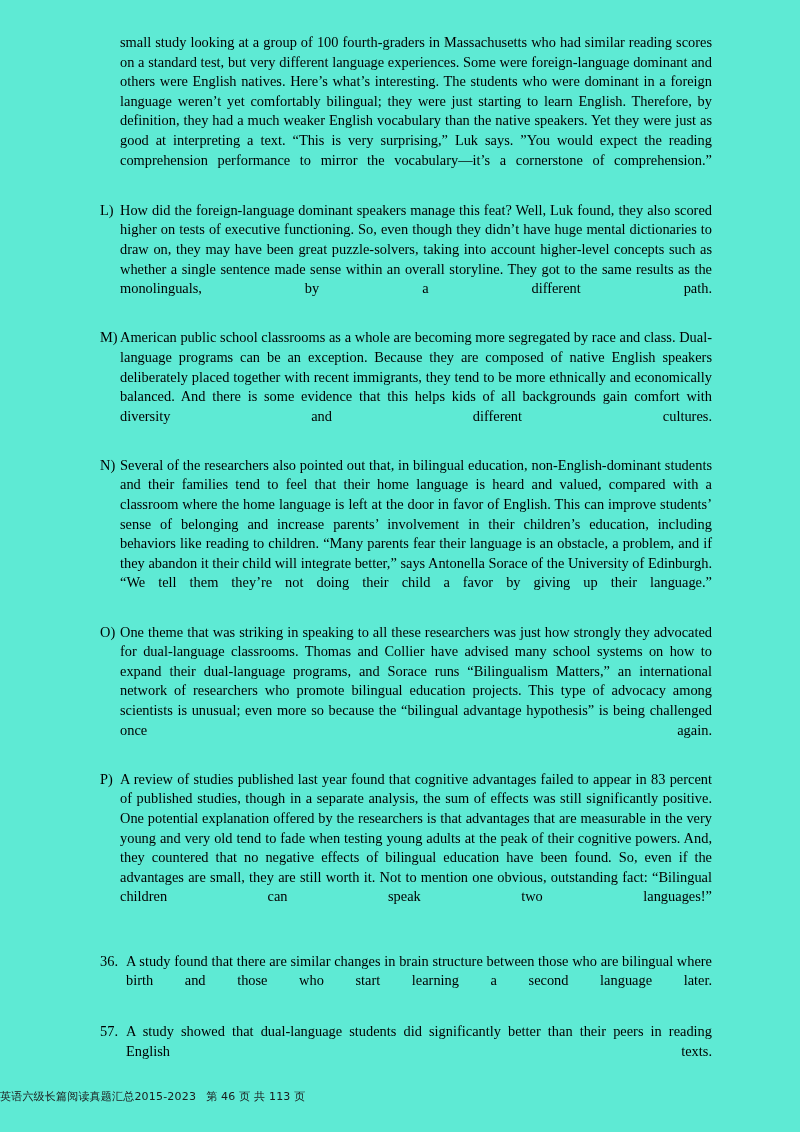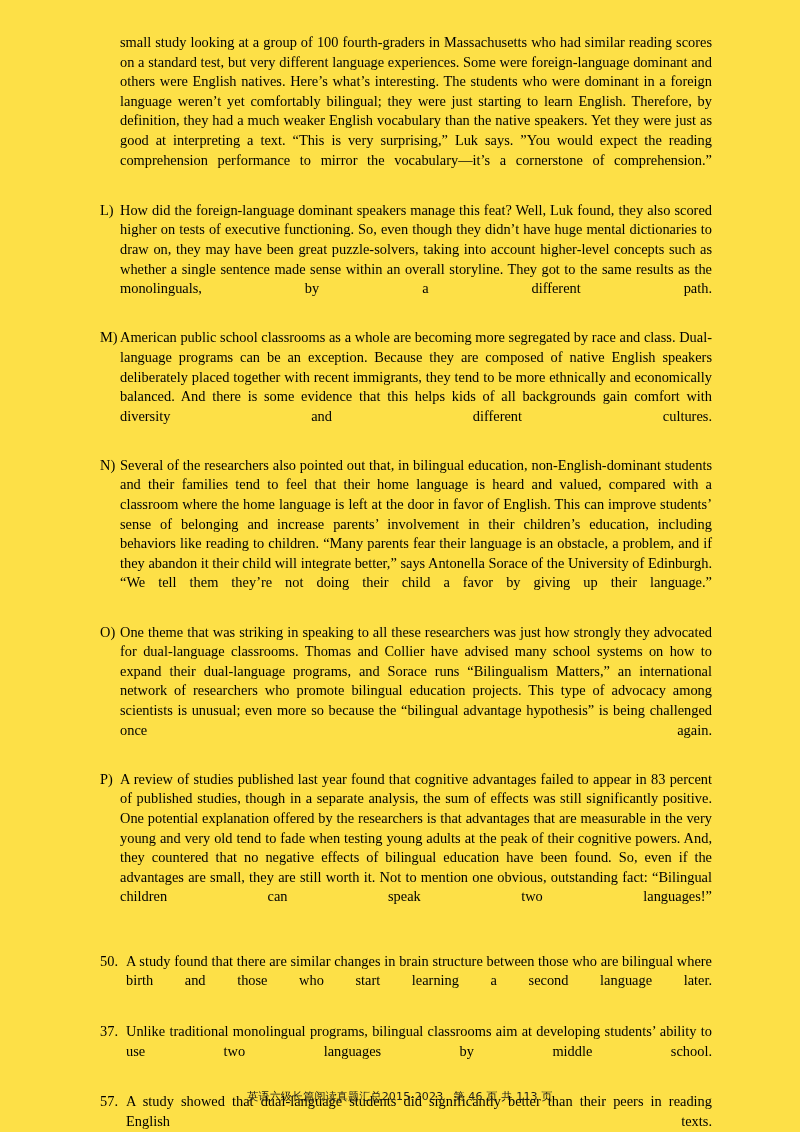--- a/index.html
+++ b/index.html
@@ -9,21 +9,21 @@
   }
   body {
     font-family: "Liberation Serif", "DejaVu Serif", serif;
     color: #000000;
     -webkit-font-smoothing: antialiased;
   }
   .page {
     position: relative;
     width: 800px;
     height: 1132px;
-    background: #fde047;
+    background: #5eead4;
     overflow: hidden;
     box-sizing: border-box;
   }
   .content {
     position: absolute;
     left: 100px;
     top: 33px;
     width: 612px;
   }
 
@@ -94,21 +94,21 @@
     display: inline-block;
     width: 100%;
   }
 
   
   .footer {
     position: absolute;
     left: 0;
     right: 0;
     top: 1089px;
-    text-align: center;
+    text-align: left;
     font-family: "DejaVu Sans", "Liberation Sans", sans-serif;
     font-size: 11px;
     color: #1a1a1a;
     letter-spacing: 0.2px;
   }
   .footer .spacer { display: inline-block; width: 10px; }
 </style>
 </head>
 <body>
 
@@ -145,28 +145,24 @@
       <div class="para">
         <span class="para-label">P)</span>
         <span class="para-text">A review of studies published last year found that cognitive advantages failed to appear in 83 percent of published studies, though in a separate analysis, the sum of effects was still significantly positive. One potential explanation offered by the researchers is that advantages that are measurable in the very young and very old tend to fade when testing young adults at the peak of their cognitive powers. And, they countered that no negative effects of bilingual education have been found. So, even if the advantages are small, they are still worth it. Not to mention one obvious, outstanding fact: “Bilingual children can speak two languages!”</span>
       </div>
 
     </div>
 
     <div class="questions">
 
       <div class="q-item">
-        <span class="q-num">50.</span>
+        <span class="q-num">36.</span>
         <span class="q-text justified">A study found that there are similar changes in brain structure between those who are bilingual where birth and those who start learning a second language later.</span>
       </div>
 
-      <div class="q-item">
-        <span class="q-num">37.</span>
-        <span class="q-text justified">Unlike traditional monolingual programs, bilingual classrooms aim at developing students’ ability to use two languages by middle school.</span>
-      </div>
 
       <div class="q-item">
         <span class="q-num">57.</span>
         <span class="q-text justified">A study showed that dual-language students did significantly better than their peers in reading English texts.</span>
       </div>
 
     </div>
 
   </div>
 

